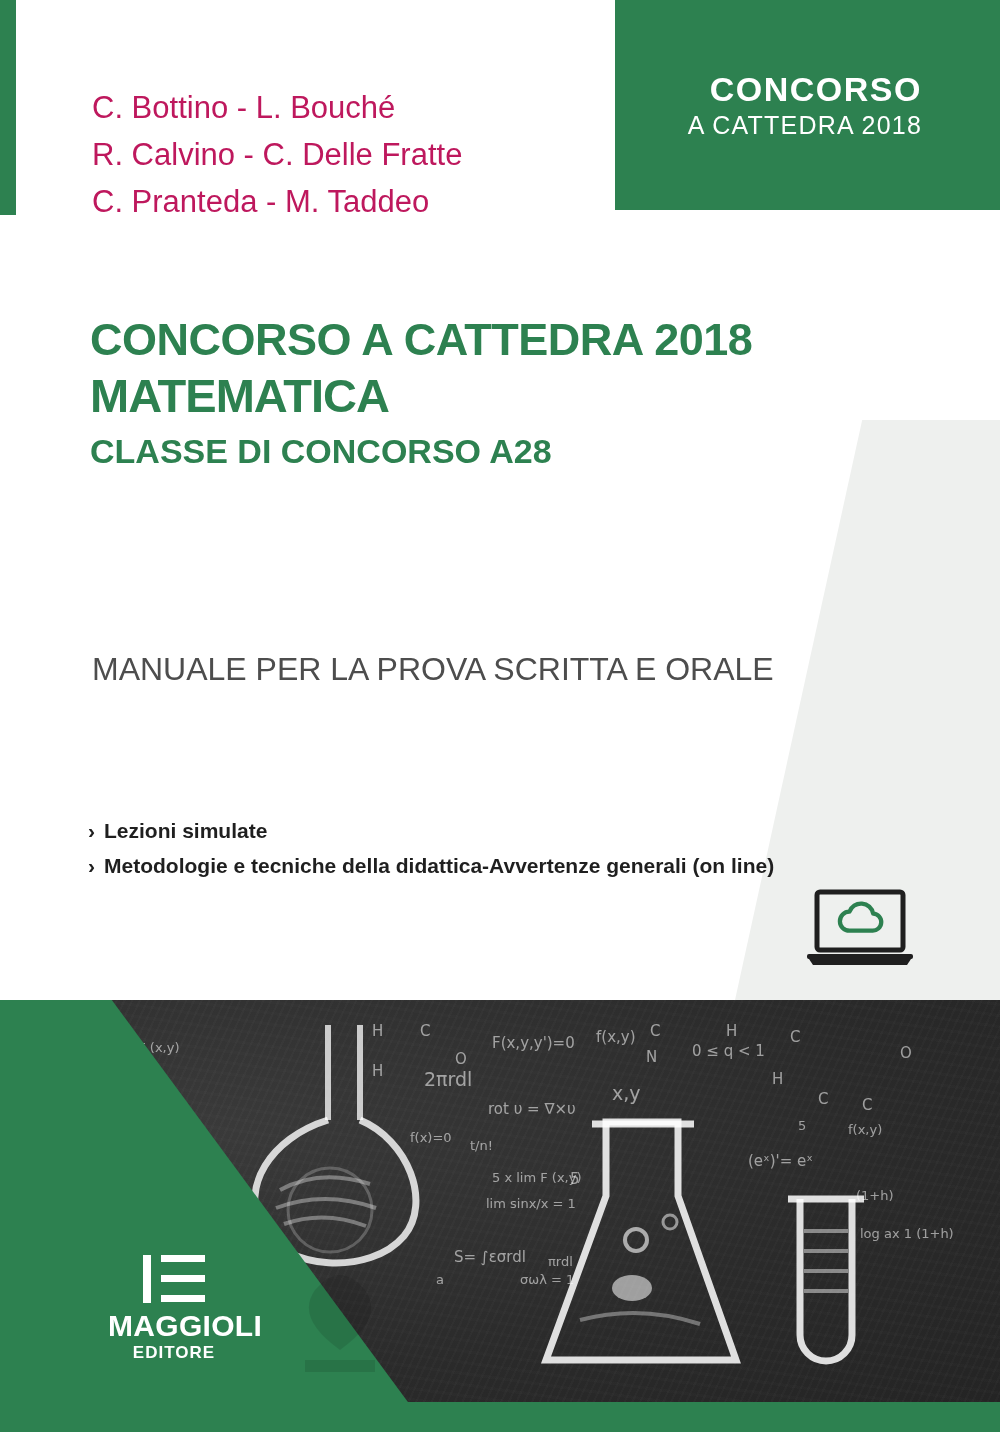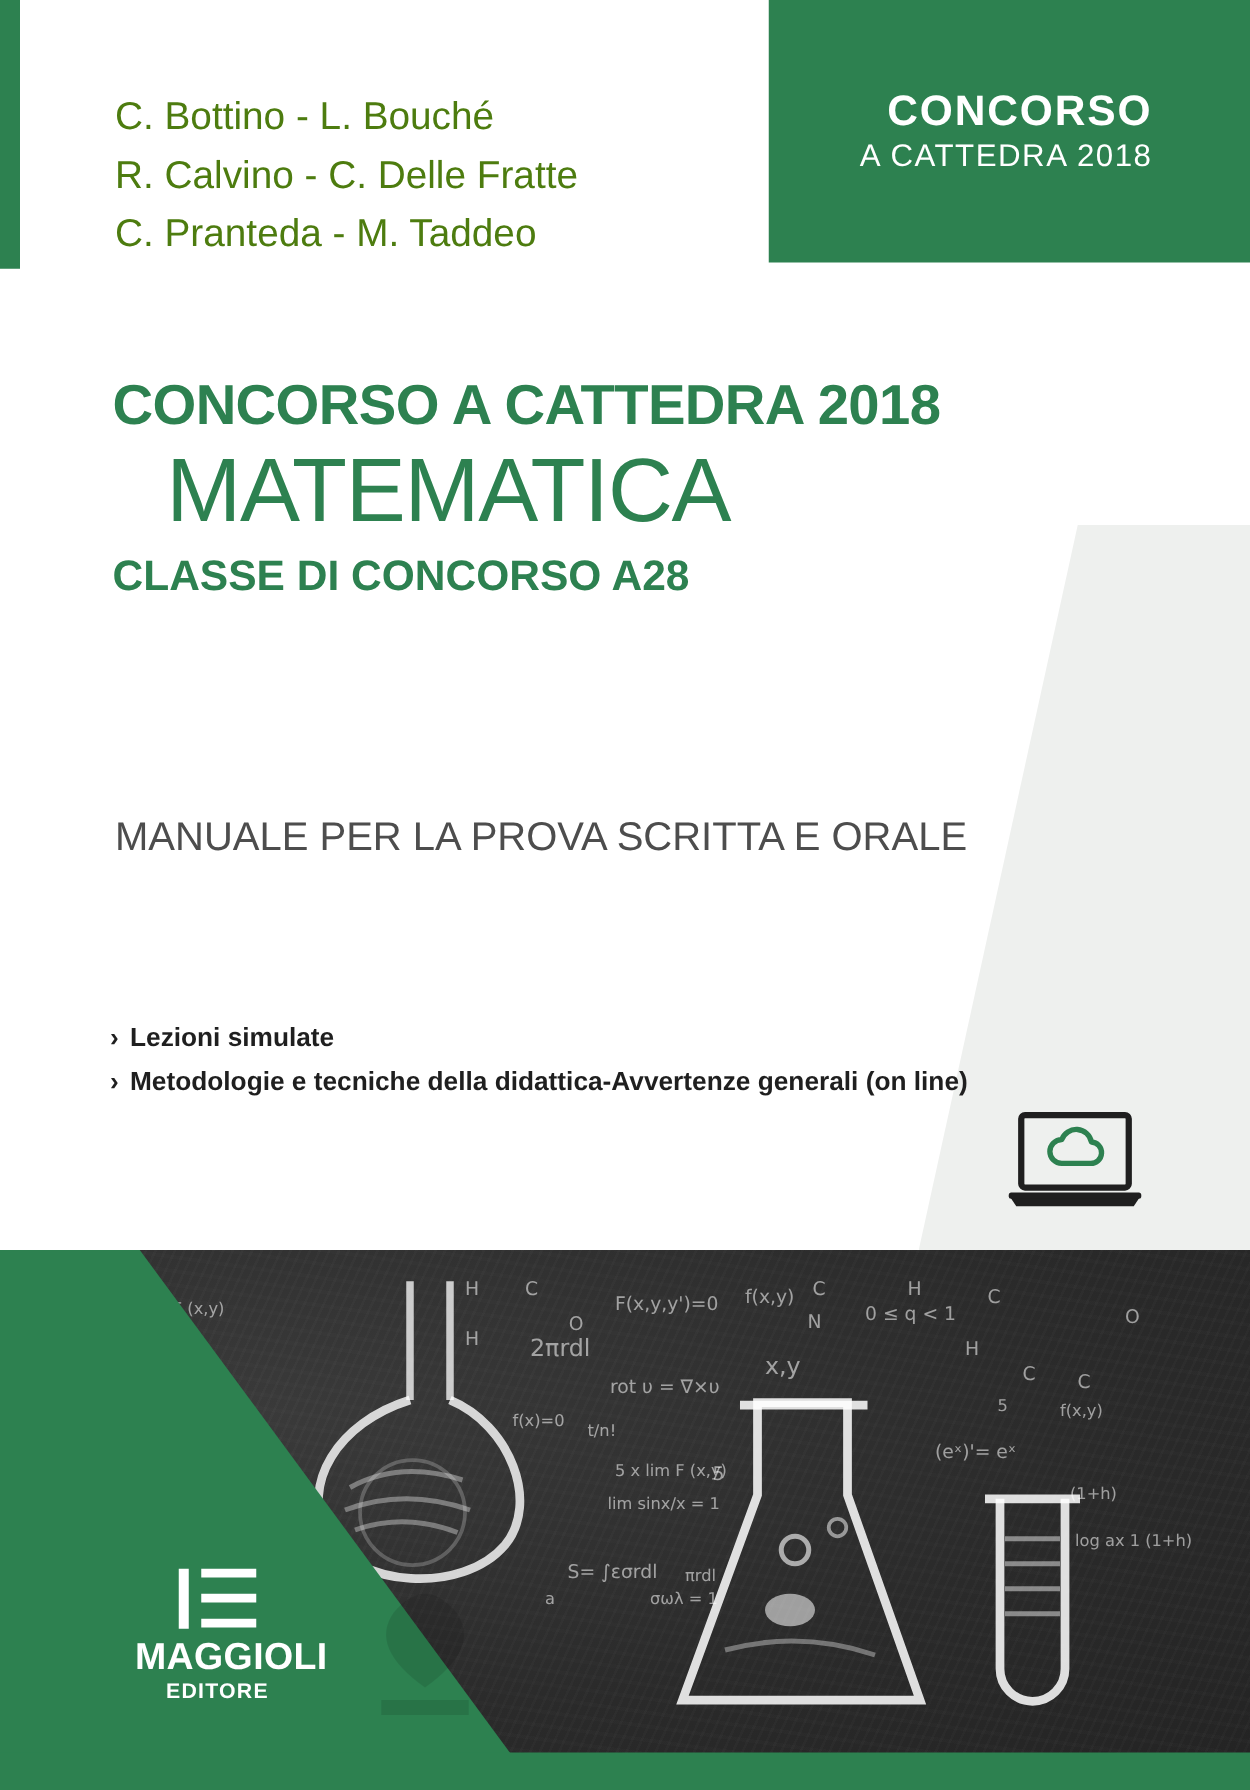--- a/index.html
+++ b/index.html
@@ -32,32 +32,32 @@
   }
   .badge .line1 {
     font-size:34px; font-weight:bold; letter-spacing:1.5px; line-height:1.05;
   }
   .badge .line2 {
     font-size:25px; font-weight:normal; letter-spacing:1.2px; line-height:1.2;
     margin-top:2px;
   }
   
   .authors {
-    position:absolute; left:92px; top:69px;
-    font-size:31px; color:#4d7c0f; line-height:1.52; font-weight:normal;
+    position:absolute; left:92px; top:84px;
+    font-size:31px; color:#be185d; line-height:1.52; font-weight:normal;
   }
   
   .title-block { position:absolute; left:90px; top:300px; width:860px; }
   .t-main-small {
     font-size:45px; font-weight:bold; color:#2d8150;
-    letter-spacing:-0.5px; line-height:1.05; white-space:nowrap;
+    letter-spacing:-0.5px; line-height:1.05; white-space:nowrap;margin-top:16px;
   }
   .t-big {
-    font-size:72px; font-weight:normal; color:#2d8150;
-    line-height:1.07; letter-spacing:-1px; margin-top:8px;margin-left:43px;
+    font-size:47px; font-weight:bold; color:#2d8150;
+    line-height:1.07; letter-spacing:-1px; margin-top:8px;
   }
   .t-big2 {
     font-size:68px; font-weight:bold; color:#2d8150;
     line-height:1.07; letter-spacing:-1px;
   }
   .t-class {
     font-size:34px; font-weight:bold; color:#2d8150;
     letter-spacing:0px; margin-top:10px;
   }
   .subtitle {

